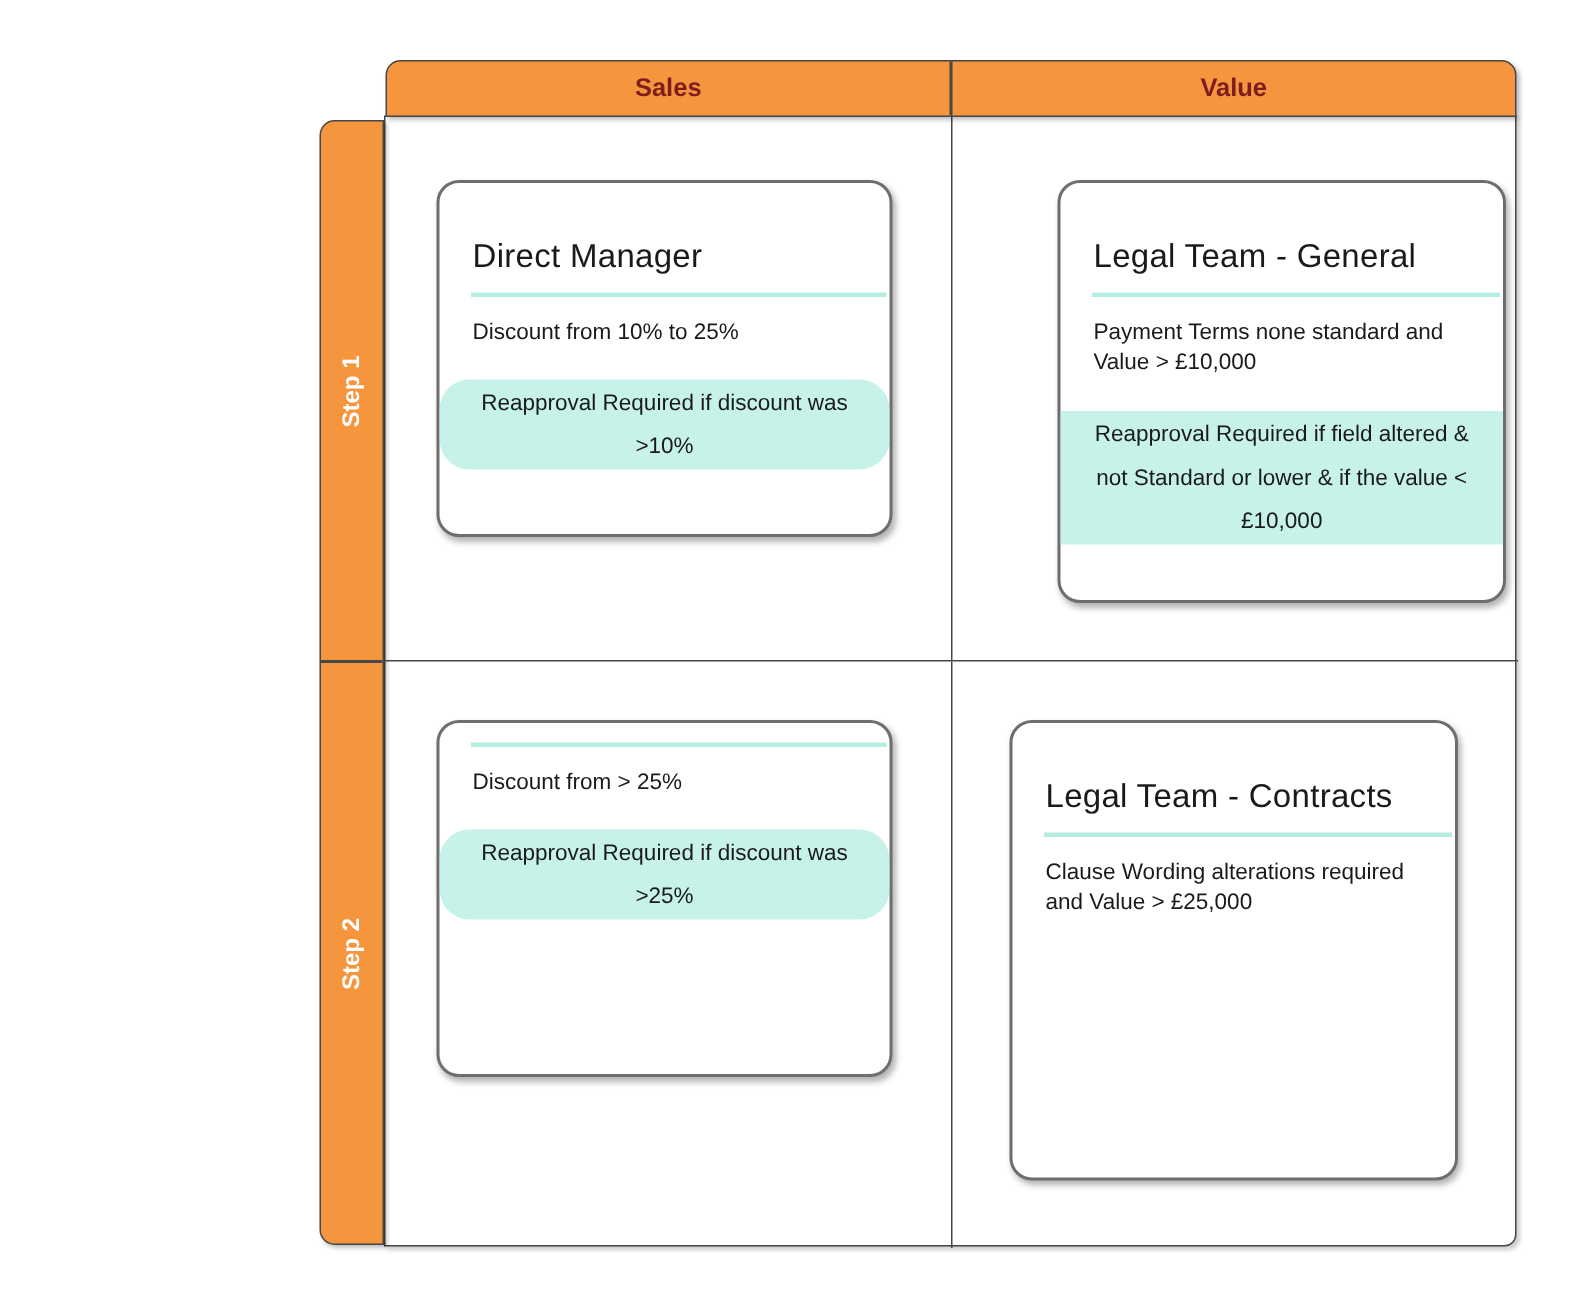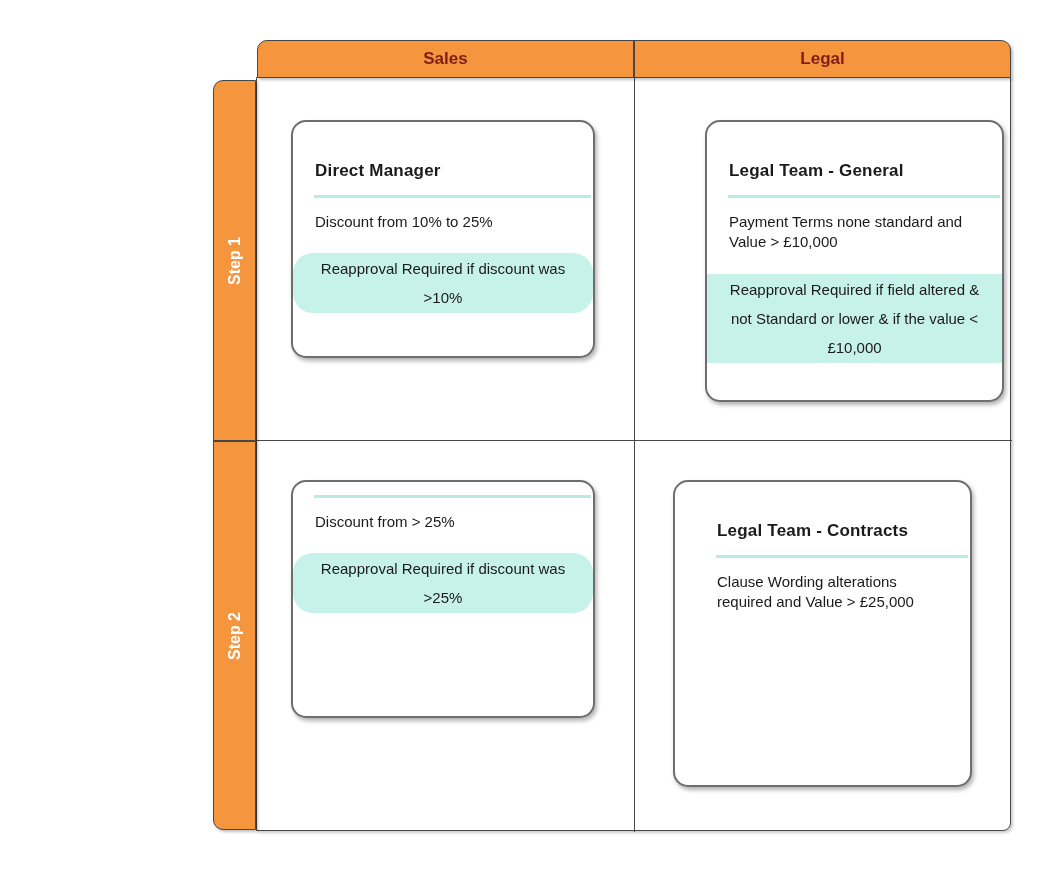--- a/index.html
+++ b/index.html
@@ -60,25 +60,25 @@
   
   .card{
     position:absolute;background:#ffffff;
     border:2.5px solid var(--card-border);border-radius:15px;
     box-shadow:2px 3px 4px rgba(0,0,0,0.3);
     overflow:hidden;
   }
   .card-1{left:291px;top:120px;width:304px;height:238px;}
   .card-2{left:705px;top:120px;width:299px;height:282px;}
   .card-3{left:291px;top:480px;width:304px;height:238px;}
-  .card-4{left:673px;top:480px;width:299px;height:307px;padding-left:20px;}
+  .card-4{left:673px;top:480px;width:299px;height:307px;}
 
   .card-title{
     margin:38px 20px 0 22px;
-    font-size:17px;font-weight:bold;line-height:22px;letter-spacing:0.2px;
+    font-size:22px;font-weight:normal;line-height:22px;letter-spacing:0.2px;
   }
   .card-rule{
     height:3px;background:var(--teal-rule);
     margin:13px 2px 0 21px;
   }
   .card-body{
     margin:14px 20px 0 22px;max-width:245px;
     font-size:15px;line-height:20px;
   }
   .card-highlight{
@@ -100,21 +100,21 @@
     <div class="gcell top"></div>
     <div class="gcell c1"></div>
     <div class="gcell"></div>
   </div>
 
   <div class="col-headers">
     <div class="col-header">
       <span>Sales</span>
     </div>
     <div class="col-header">
-      <span>Legal</span>
+      <span>Value</span>
     </div>
   </div>
 
   <div class="row-headers">
     <div class="row-header r1">
       <span class="vlabel">Step 1</span>
     </div>
     <div class="row-header r2">
       <span class="vlabel">Step 2</span>
     </div>

